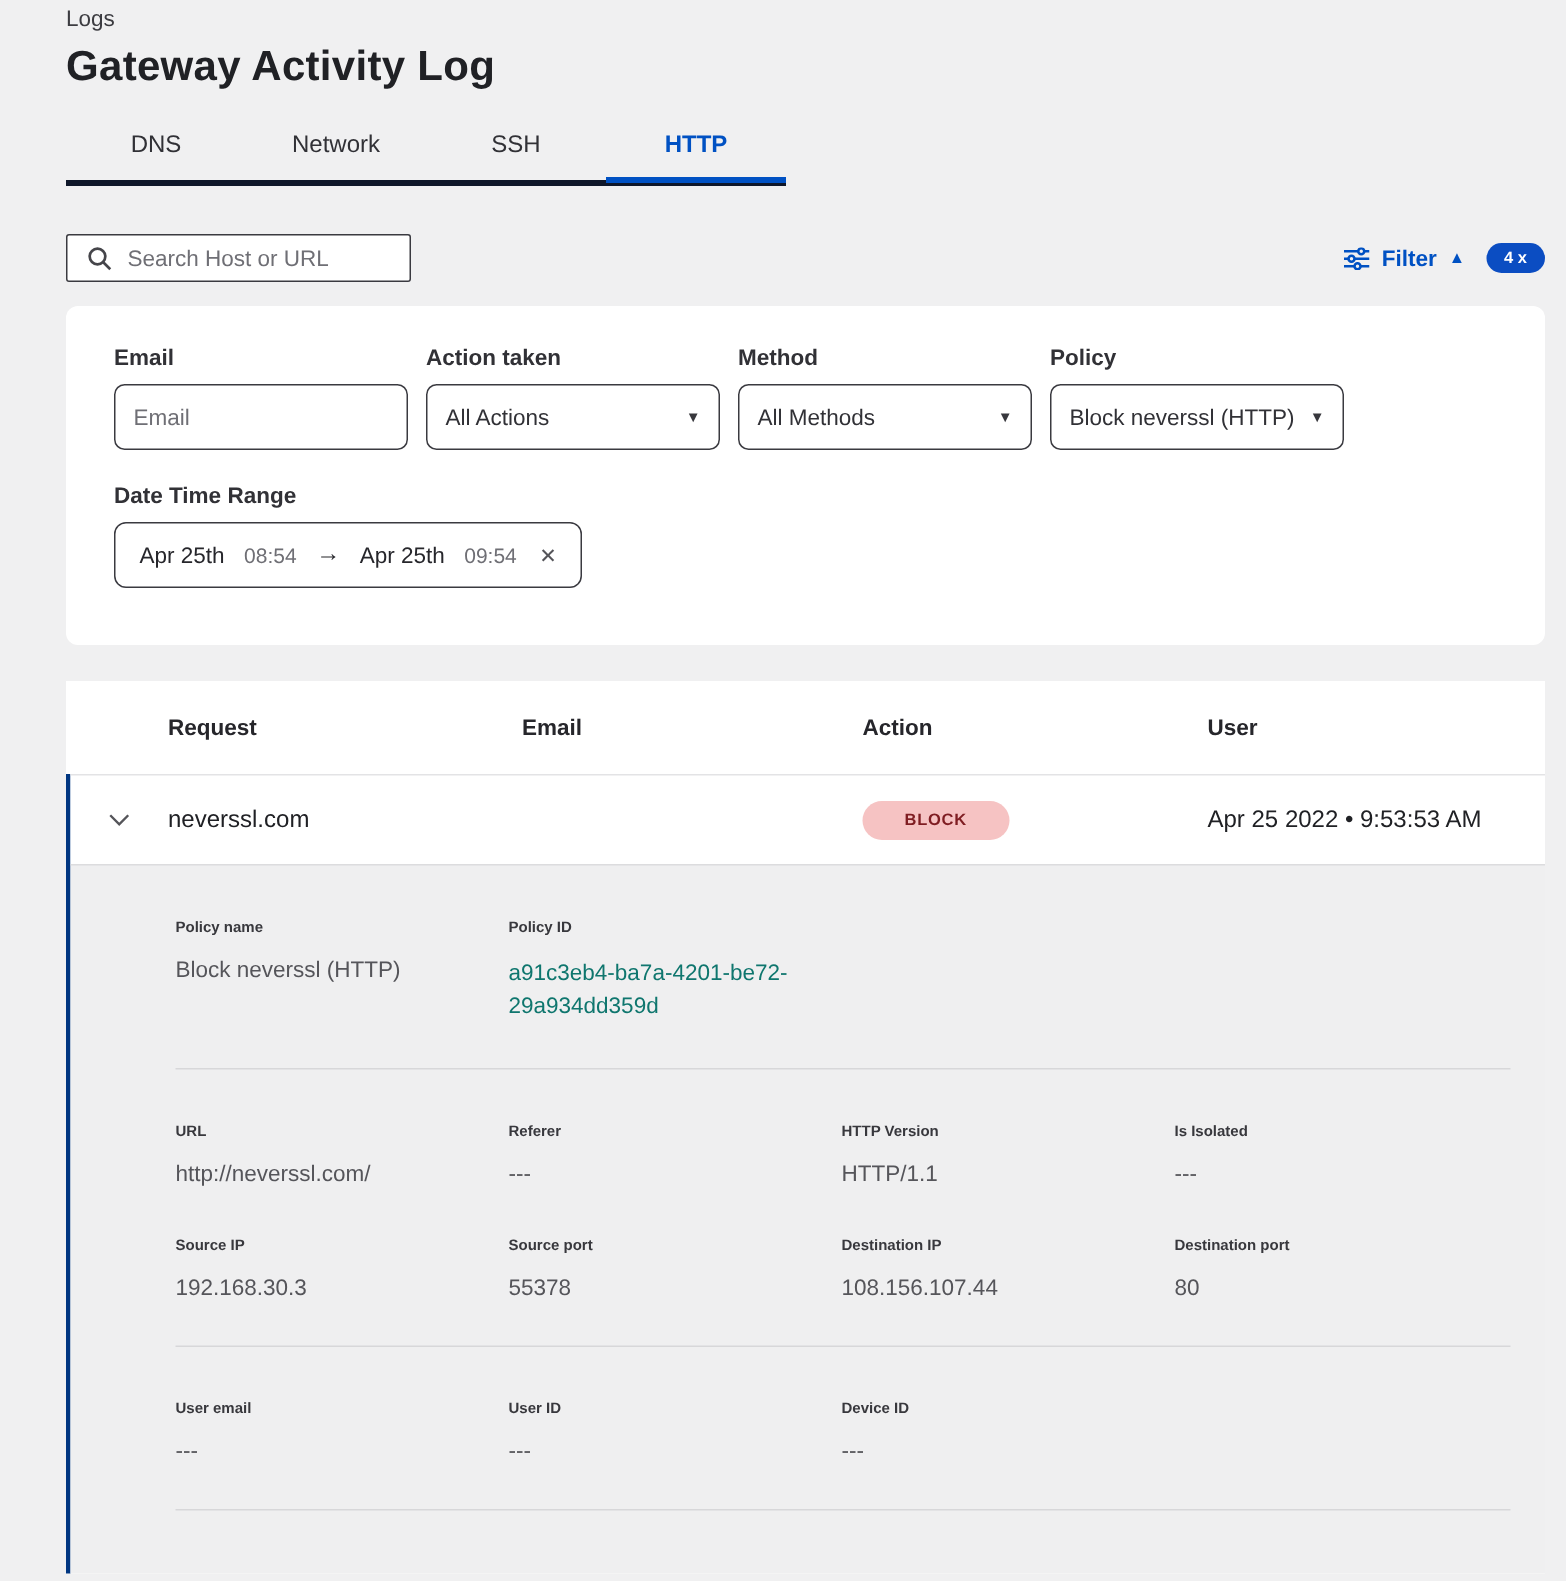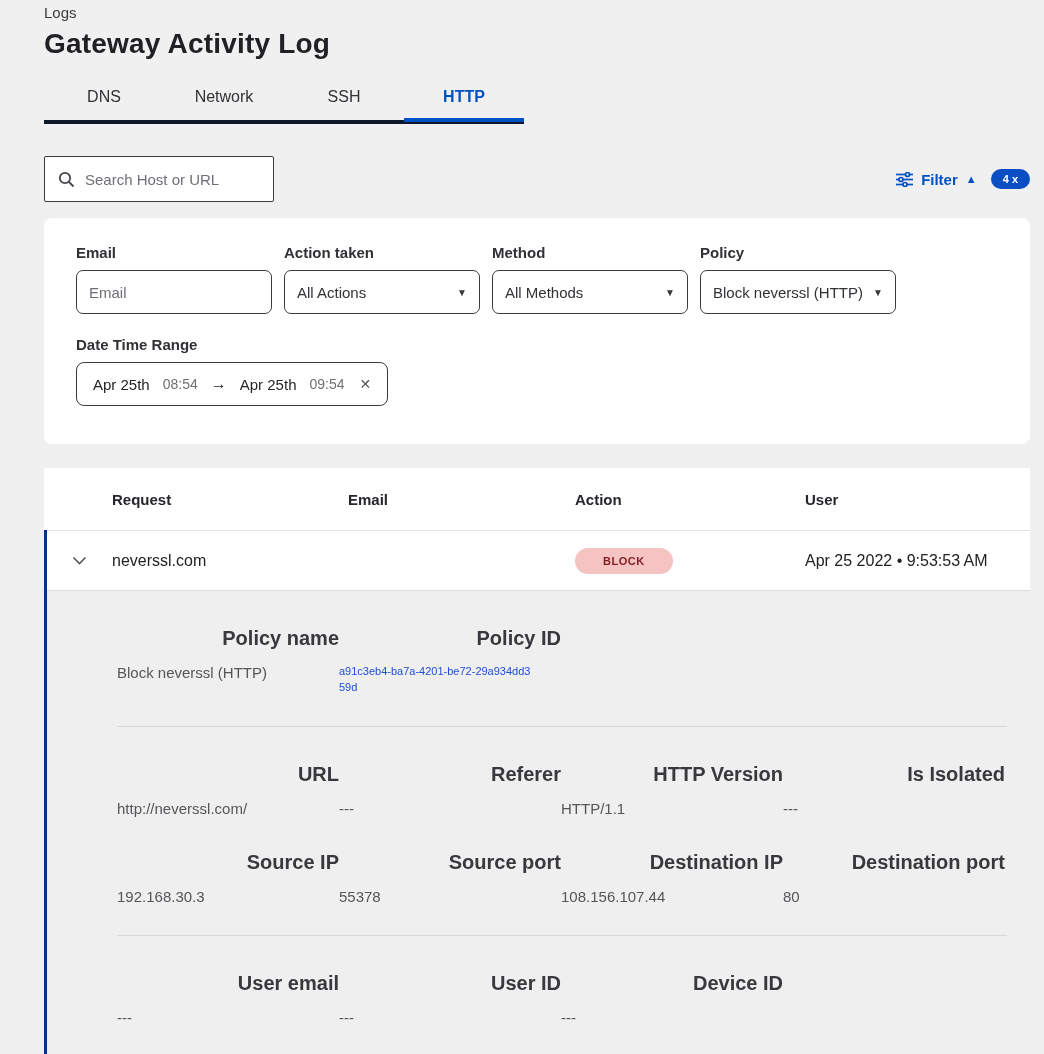--- a/index.html
+++ b/index.html
@@ -23,21 +23,21 @@
     padding:10px 0 14px; cursor:pointer; position:relative;
   }
   .tab.active { color:#0051c3; font-weight:700; }
   .tab.active::after {
     content:""; position:absolute; left:0; right:0; bottom:-2px; height:4px; background:#0051c3;
   }
 
   
   .controls-row { display:flex; justify-content:space-between; align-items:center; margin-top:32px; }
   .search-box {
-    display:flex; align-items:center; gap:10px; width:230px; height:46px;
+    display:flex; align-items:center; gap:10px; width:230px; height:32px;
     background:#fff; border:1px solid #3a3a40; border-radius:2px; padding:0 13px;justify-content:flex-end;
   }
   .search-box input {
     border:none; outline:none; font-size:15px; color:#45454a; width:100%;
     font-family:inherit; background:transparent;
   }
   .search-box input::placeholder { color:#6f6f75; }
   .filter-ctl { display:flex; align-items:center; gap:8px; cursor:pointer; }
   .filter-label { color:#0051c3; font-size:15px; font-weight:700; }
   .filter-caret { color:#0051c3; font-size:11px; }
@@ -89,24 +89,24 @@
     display:inline-block; background:#f6c3c3; color:#7f1d22; font-size:11px; font-weight:700;
     letter-spacing:.5px; border-radius:14px; padding:7px 28px;
   }
   .time-cell { font-size:16px; color:#202125; }
 
   
   .details { background:#efeff0; border-top:1px solid #dcdcde; padding:0 23px 0 70px; }
   .dsection { border-bottom:1px solid #d7d7d9; padding:36px 0 30px; }
   .dgrid { display:grid; grid-template-columns:repeat(4,222px); }
   .dgrid + .dgrid { margin-top:34px; }
-  .dlabel { font-size:20px; font-weight:700; color:#38383d;text-align:right; }
+  .dlabel { font-size:10px; font-weight:700; color:#38383d; }
   .dvalue { font-size:15px; color:#55555a; margin-top:14px; }
   .dlink {
-    font-size:11px; color:#1d4ed8; margin-top:14px; max-width:193px;
+    font-size:15px; color:#0f766e; margin-top:14px; max-width:193px;
     word-break:break-all; line-height:1.45; cursor:pointer;
   }
   .radar-row { display:flex; justify-content:flex-end; padding:22px 0 20px; }
 
   svg { display:block; }
 </style>
 </head>
 <body>
 
 <div class="page">

